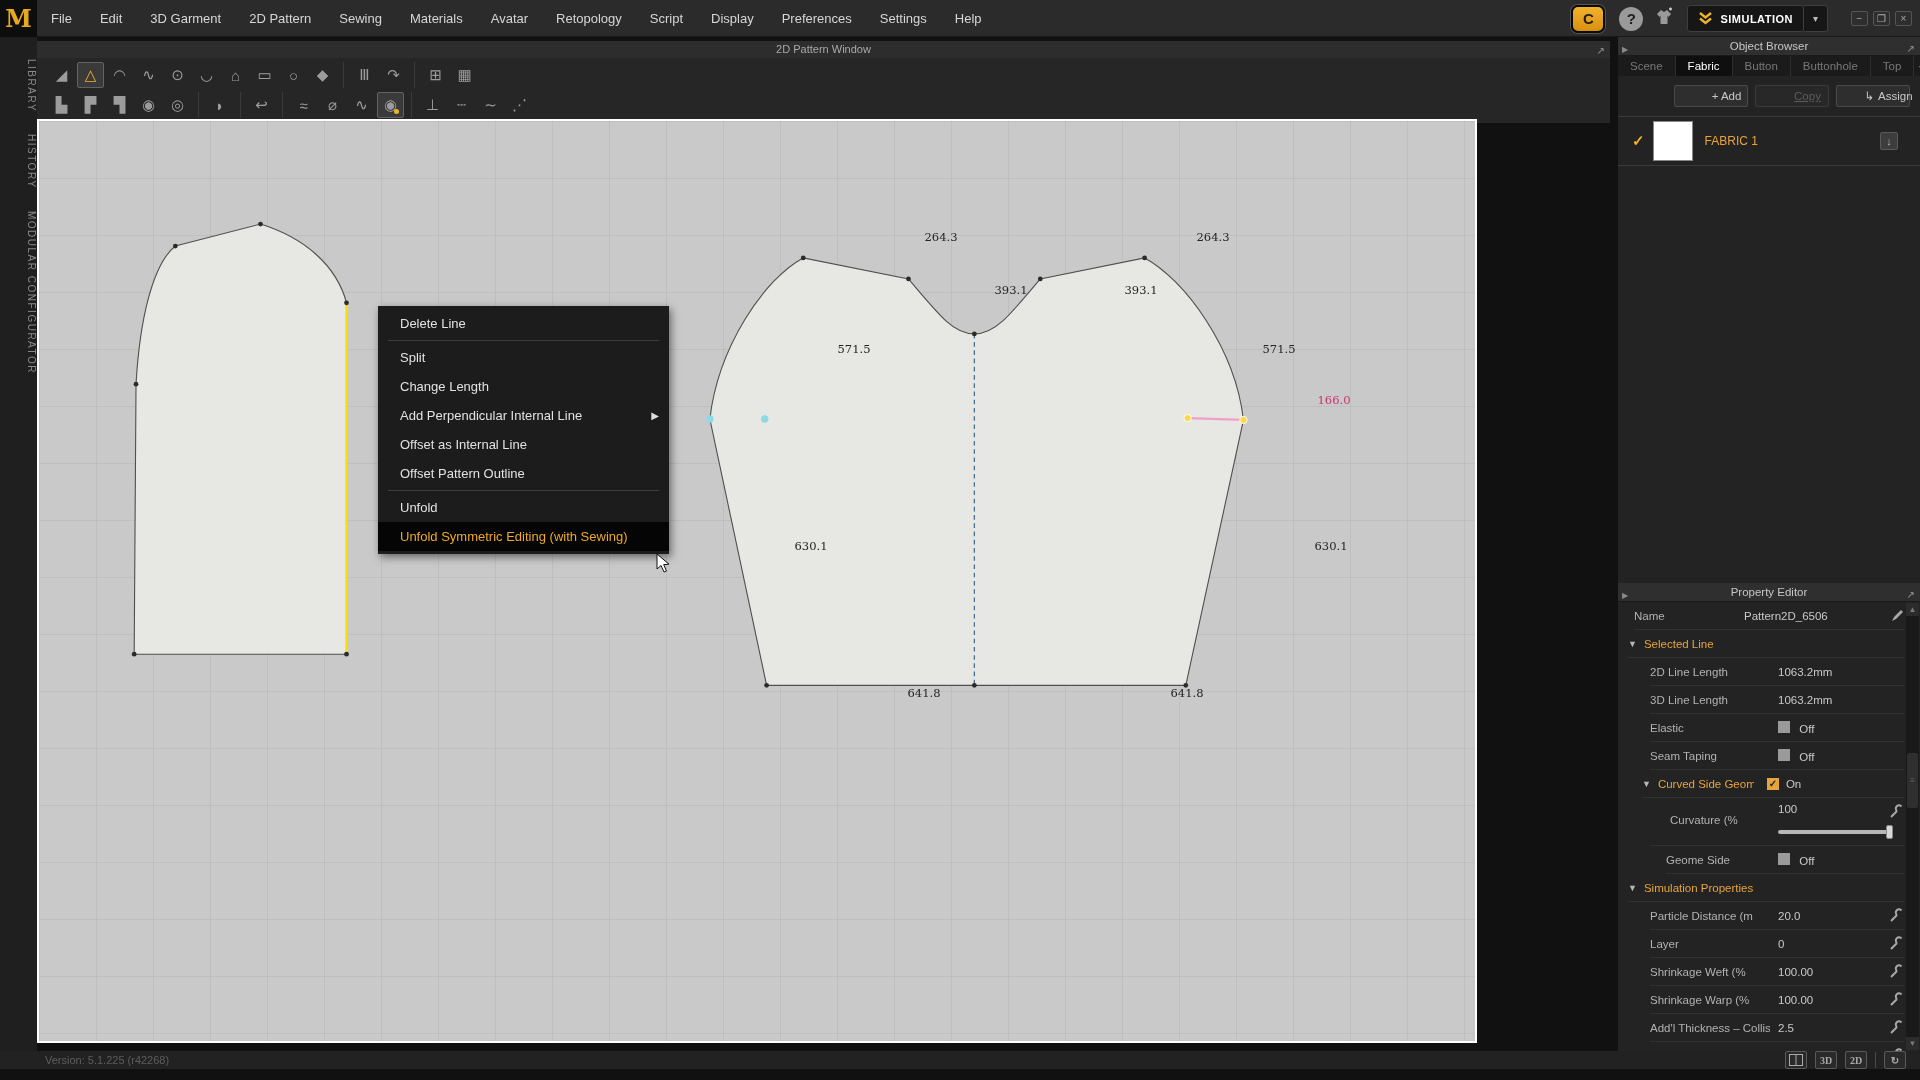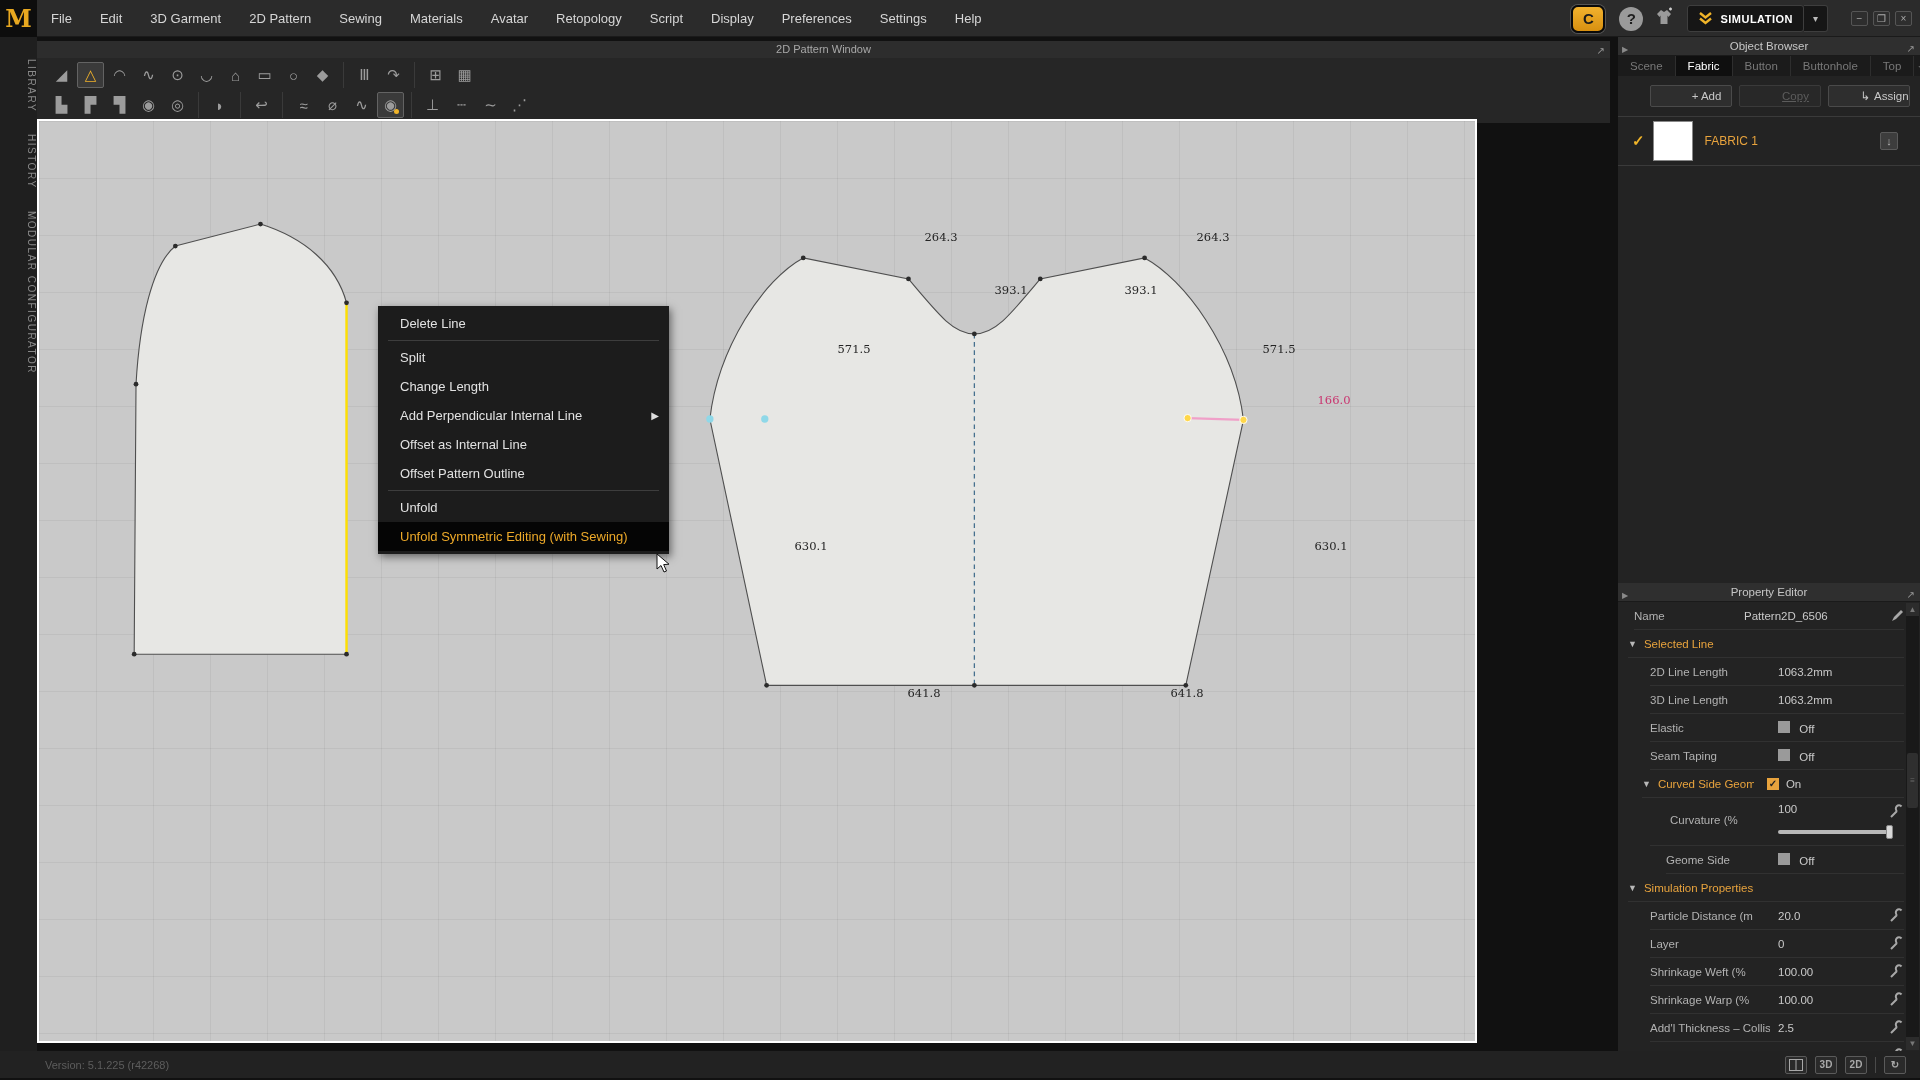--- a/index.html
+++ b/index.html
@@ -71,21 +71,21 @@
   #panel { position:absolute; left:1618px; top:37px; width:302px; height:1014px; background:#232323; }
   .panel-hdr { height:19px; background:#2f2f2f; color:#c6c6c6; font-size:11.5px; text-align:center;
     line-height:19px; position:relative; border-bottom:1px solid #1a1a1a; }
   .hdr-arrow { position:absolute; left:4px; top:3px; font-size:8px; color:#8a8a8a; }
   .hdr-pop { position:absolute; right:5px; top:2px; font-size:10px; color:#9a9a9a; }
   #ob-tabs { height:20px; background:#1b1b1b; display:flex; align-items:stretch; font-size:11.5px; }
   .tab { padding:0 12px; color:#787878; line-height:20px; border-right:1px solid #2e2e2e; }
   .tab.active { background:#0f0f0f; color:#fff; }
   .tab-scroll { color:#6a6a6a; font-size:9px; line-height:20px; padding:0 4px; }
   #ob-buttons { height:40px; display:flex; align-items:center; justify-content:flex-end; padding-right:10px; gap:7px; }
-  .ob-btn { width:82px; height:22px; background:#2e2e2e; border:1px solid #4a4a4a; border-radius:2px;
+  .ob-btn { width:74px; height:22px; background:#2e2e2e; border:1px solid #4a4a4a; border-radius:2px;
     color:#c8c8c8; font-size:11.5px; display:flex; align-items:center; justify-content:center; gap:4px;padding-left:31px; }
   .ob-btn.disabled { color:#5c5c5c; border-color:#3a3a3a; background:#282828;text-decoration:underline; }
   .hsep { height:1px; background:#3a3a3a; }
   #fabric-row { height:48px; display:flex; align-items:center; position:relative; }
   #fabric-check { color:#f0b429; font-size:15px; font-weight:bold; margin:0 8px 0 14px; }
   #fabric-swatch { width:40px; height:40px; background:#fff; border:1px solid #888; }
   #fabric-name { color:#e8a33d; font-size:12px; margin-left:12px; }
   #fabric-save { position:absolute; right:22px; width:18px; height:18px; background:#3d3d3d; border:1px solid #5a5a5a;
     border-radius:2px; color:#b5b5b5; font-size:11px; display:flex; align-items:center; justify-content:center; }
 
@@ -110,26 +110,26 @@
   #curv-row { height:48px; margin:0 16px 0 32px; border-bottom:1px solid #313131; position:relative;
     color:#b2b2b2; font-size:11.5px; }
   #curv-row .lbl { position:absolute; left:20px; top:16px; max-width:105px; white-space:nowrap; overflow:hidden; }
   #curv-row .val { position:absolute; left:128px; top:5px; color:#c9c9c9; }
   #slider { position:absolute; left:128px; top:32px; width:112px; height:4px; background:#b8b8b8; border-radius:2px; }
   #slider .handle { position:absolute; right:-3px; top:-5px; width:7px; height:14px; background:#d8d8d8;
     border:1px solid #888; border-radius:2px; }
   .indent2 { margin-left:48px !important; }
 
   
-  #statusbar { position:absolute; left:0; top:1051px; width:1920px; height:27px; background:#222;
+  #statusbar { position:absolute; left:0; top:1051px; width:1920px; height:18px; background:#222;
     display:flex; align-items:center; }
   #version { color:#5d5d5d; font-size:11px; margin-left:45px; }
   #status-right { position:absolute; right:14px; display:flex; align-items:center; gap:8px; }
   .st-btn { min-width:22px; height:18px; border:1px solid #5a5a5a; border-radius:2px; background:#2a2a2a;
-    color:#a8a8a8; font-size:10px; font-weight:bold; display:flex; align-items:center; justify-content:center; padding:0 2px; }
+    color:#a8a8a8; font-size:10px; font-weight:bold; display:flex; align-items:center; justify-content:center; padding:0 2px;font-family:Liberation Serif, serif; }
   .st-sep { width:1px; height:16px; background:#4a4a4a; }
 
   
   #cursor { position:absolute; left:656px; top:553px; }
 </style>
 </head>
 <body>
 
 <div id="menubar">
   <div id="logo">M</div>

